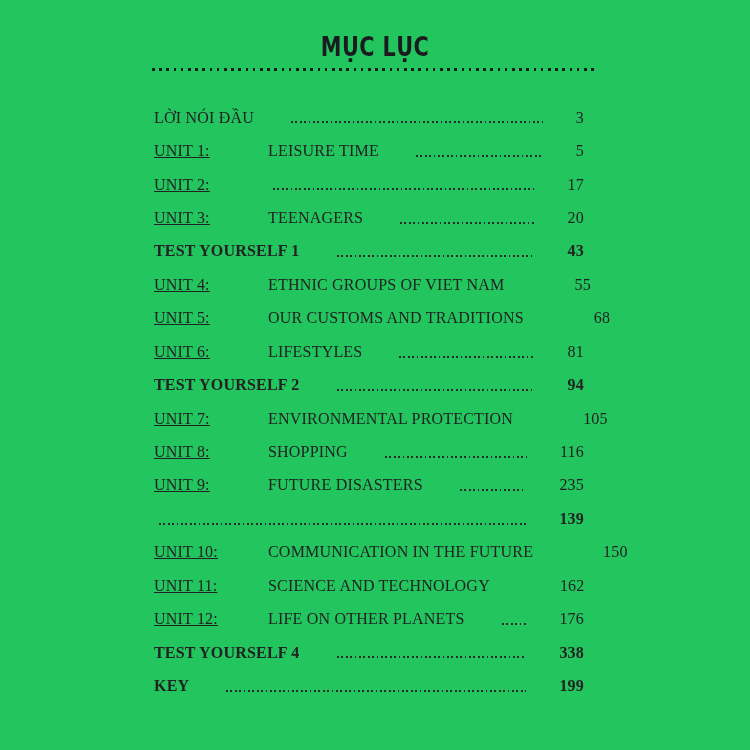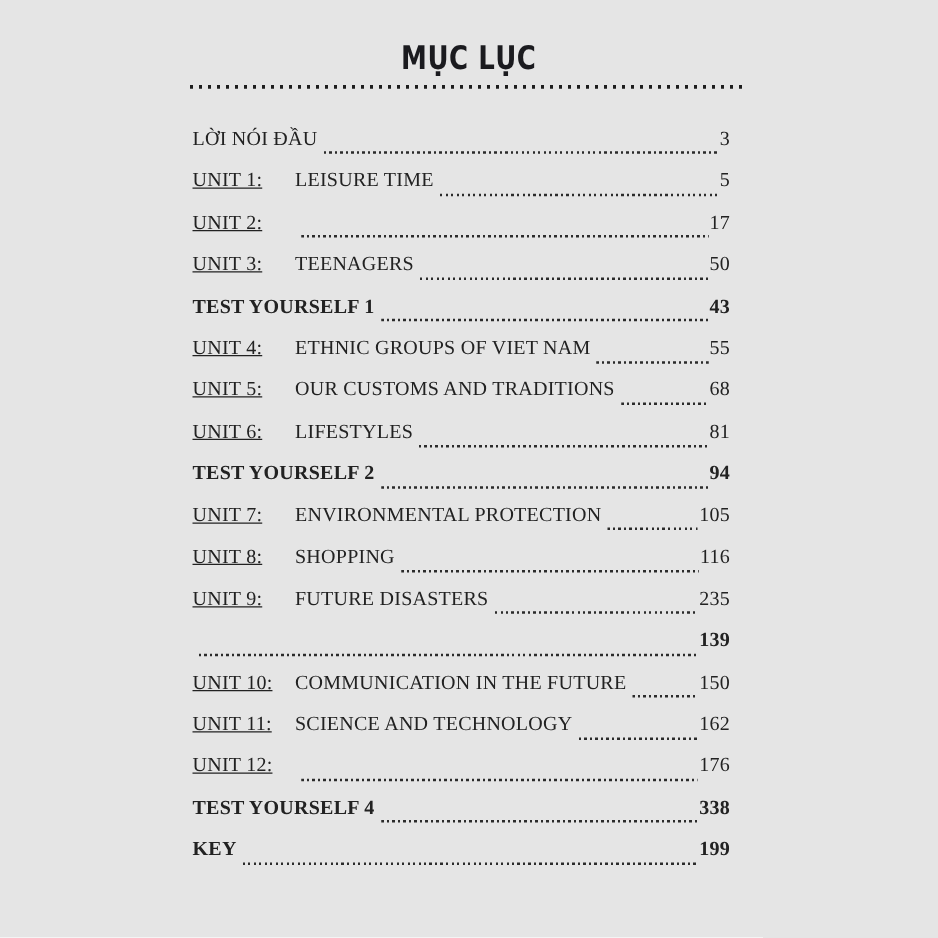--- a/index.html
+++ b/index.html
@@ -4,21 +4,21 @@
 <style>
   html, body {
     margin: 0;
     padding: 0;
     background: #ffffff;
   }
   .page {
     position: relative;
     width: 750px;
     height: 750px;
-    background: #e5e5e5;
+    background: #22c55e;
     overflow: hidden;
     font-family: "Liberation Serif", "DejaVu Serif", serif;
     color: #222222;
   }
   .page-title {
     position: absolute;
     top: 34px;
     left: 0;
     width: 750px;
     text-align: center;
@@ -47,23 +47,24 @@
     position: absolute;
     top: 98px;
     left: 154px;
     width: 430px;
     font-size: 16px;
     letter-spacing: 0.2px;
   }
   .toc-row {
     height: 33.45px;
     display: flex;
-    align-items: center;
+    align-items: flex-end;
     box-sizing: border-box;
     padding-bottom: 5px;
+    gap: 32px;
   }
   .toc-row.bold .toc-title,
   .toc-row.bold .toc-page,
   .toc-row.bold .toc-label {
     font-weight: bold;
   }
   .toc-label {
     flex: 0 0 82px;
     line-height: 1.05;
     white-space: nowrap;
@@ -114,21 +115,21 @@
   </div>
       <div class="toc-row">
     <span class="toc-label">UNIT 2:</span>
     <span class="toc-leader"></span>
     <span class="toc-page">17</span>
   </div>
       <div class="toc-row">
     <span class="toc-label">UNIT 3:</span>
     <span class="toc-title">TEENAGERS</span>
     <span class="toc-leader"></span>
-    <span class="toc-page">50</span>
+    <span class="toc-page">20</span>
   </div>
       <div class="toc-row bold">
 
     <span class="toc-title">TEST YOURSELF 1</span>
     <span class="toc-leader"></span>
     <span class="toc-page">43</span>
   </div>
       <div class="toc-row">
     <span class="toc-label">UNIT 4:</span>
     <span class="toc-title">ETHNIC GROUPS OF VIET NAM</span>
@@ -183,20 +184,21 @@
     <span class="toc-page">150</span>
   </div>
       <div class="toc-row">
     <span class="toc-label">UNIT 11:</span>
     <span class="toc-title">SCIENCE AND TECHNOLOGY</span>
     <span class="toc-leader"></span>
     <span class="toc-page">162</span>
   </div>
       <div class="toc-row">
     <span class="toc-label">UNIT 12:</span>
+    <span class="toc-title">LIFE ON OTHER PLANETS</span>
     <span class="toc-leader"></span>
     <span class="toc-page">176</span>
   </div>
       <div class="toc-row bold">
 
     <span class="toc-title">TEST YOURSELF 4</span>
     <span class="toc-leader"></span>
     <span class="toc-page">338</span>
   </div>
       <div class="toc-row bold">

